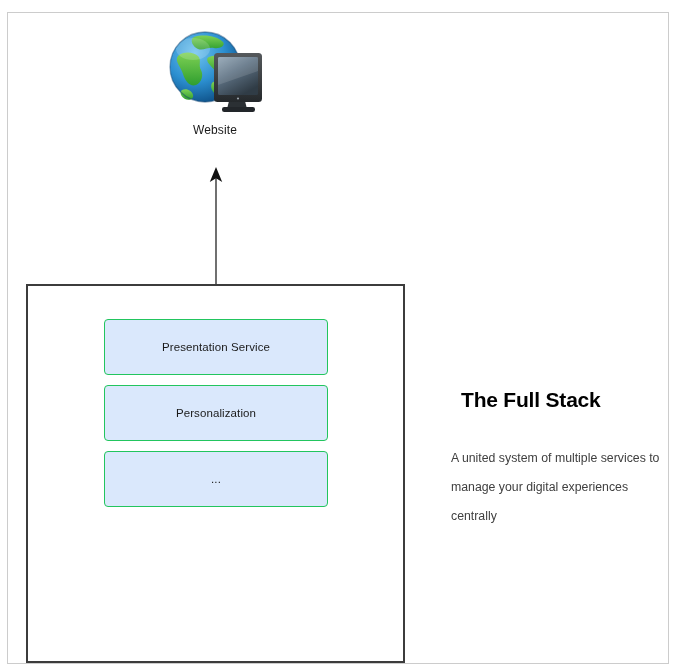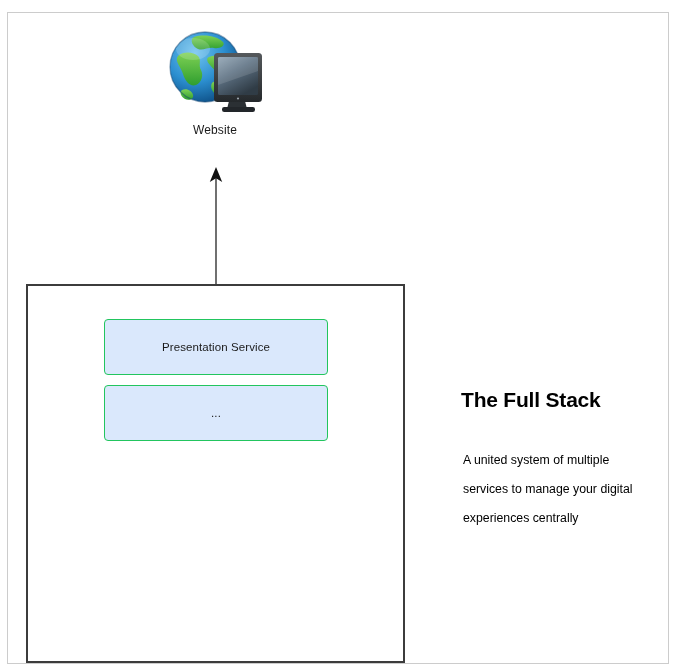--- a/index.html
+++ b/index.html
@@ -105,24 +105,24 @@
   }
   #copy-heading {
     font-size: 21px;
     font-weight: bold;
     color: #000000;
     letter-spacing: -0.2px;
     margin: 10px;
     line-height: 30px;
   }
   #copy-body {
-    margin: 12px;
+    margin: 0;
     padding-top: 19px;
     font-size: 12.3px;
-    color: #000000;
+    color: #404040;
     line-height: 29px;
     letter-spacing: 0px;
   }
 </style>
 </head>
 <body>
 
 <div id="page-frame">
 
   <div id="website-node">
@@ -187,20 +187,23 @@
 
   <div id="stack-container">
     <div id="stack-list">
 
       <div class="stack-item">
         <span>Presentation Service</span>
       </div>
 
 
 
+      <div class="stack-item">
+        <span>Personalization</span>
+      </div>
 
       <div class="stack-item">
         <span>...</span>
       </div>
 
     </div>
   </div>
 
   <div id="copy-block">
     <h1 id="copy-heading">The Full Stack</h1>

